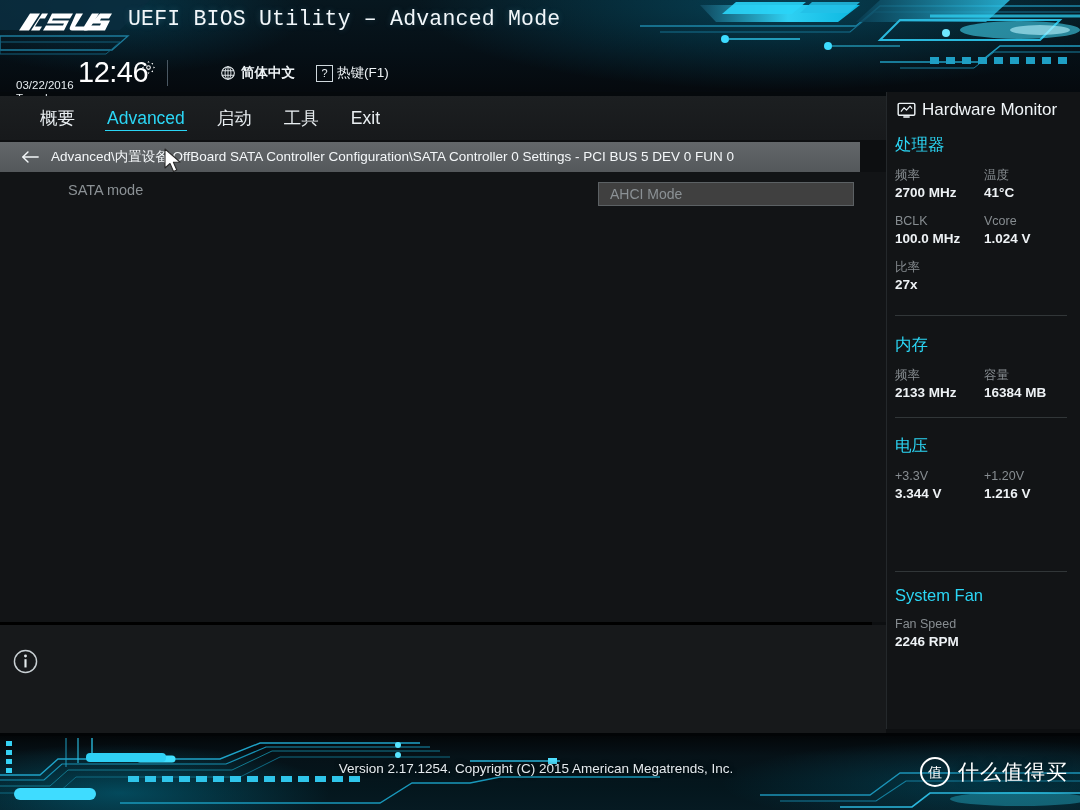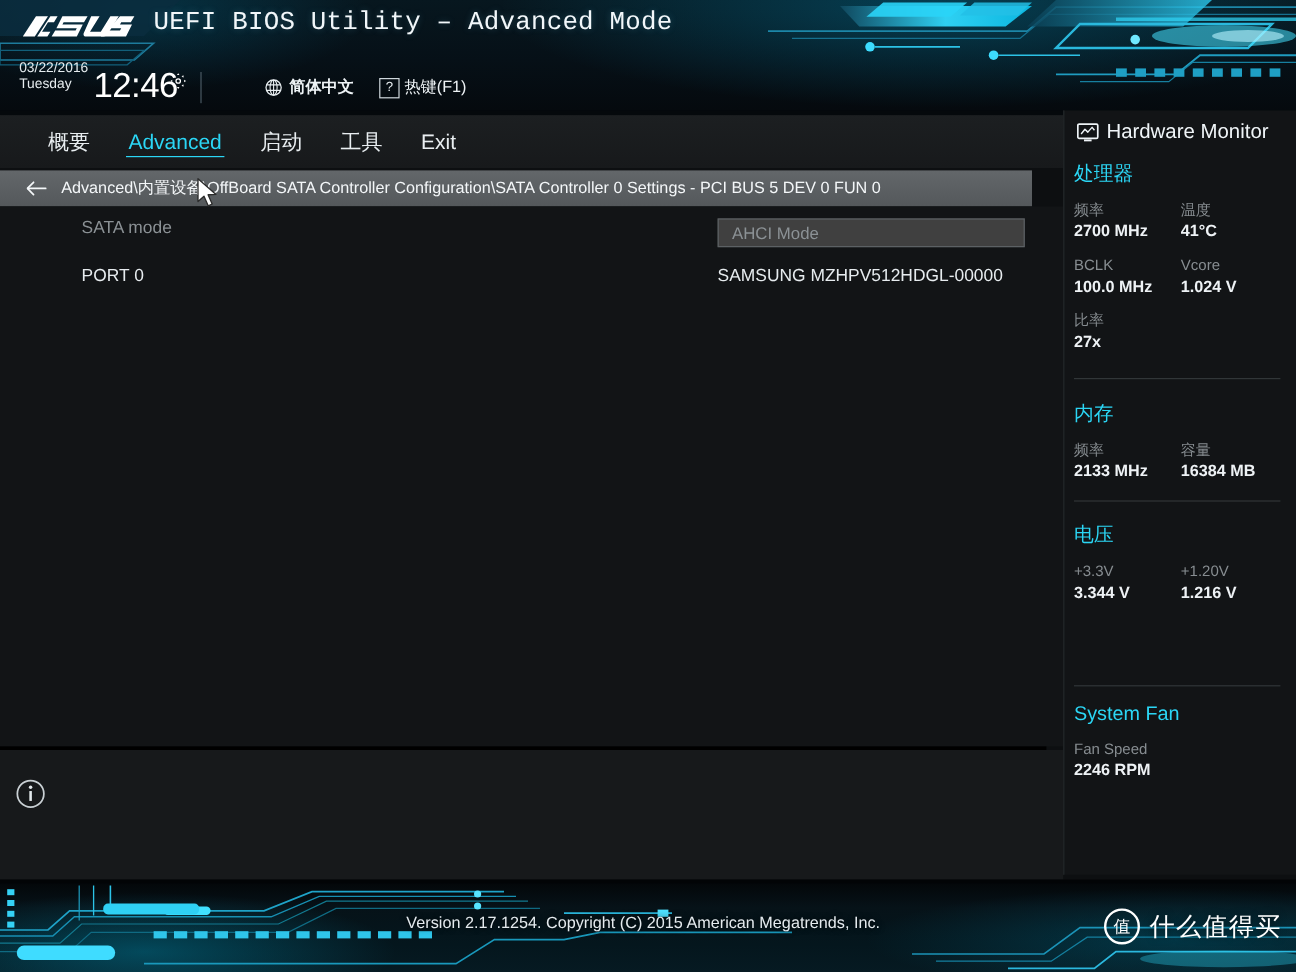--- a/index.html
+++ b/index.html
@@ -39,21 +39,21 @@
   #title-text {
     position: absolute; left: 128px; top: 7px;
     font-size: 21.5px; letter-spacing: 0.2px;
     color: #f2f7fa; font-weight: 400;
     text-shadow: 0 0 6px rgba(120,200,230,0.25);
     font-family: Liberation Mono, monospace;
   }
 
   
   #date-block {
-    position: absolute; left: 16px; top: 51px;
+    position: absolute; left: 16px; top: 79px;
     font-size: 11.5px; line-height: 13px; color: #e6ecef;
   }
   #time-text {
     position: absolute; left: 78px; top: 57px;
     font-size: 29px; line-height: 30px; color: #ffffff; font-weight: 400;
     letter-spacing: -0.5px;
   }
   #gear-icon {
     position: absolute; left: 141px; top: 60px;
     width: 15px; height: 15px;
@@ -336,24 +336,20 @@
     </svg>
     <span>Advanced\内置设备\OffBoard SATA Controller Configuration\SATA Controller 0 Settings - PCI BUS 5 DEV 0 FUN 0</span>
   </div>
 
   <div id="content">
     <div class="row" style="top:10px;">
       <span class="row-label label-dim">SATA mode</span>
       <span class="value-box">
         <span>AHCI Mode</span>
       </span>
-    </div>
-    <div class="row" style="top:50px;">
-      <span class="row-label label-on">PORT 0</span>
-      <span class="row-value value-on">SAMSUNG MZHPV512HDGL-00000</span>
     </div>
   </div>
 
   <div id="content-divider"></div>
 
   <div id="helppane">
     <svg id="info-icon" viewBox="0 0 26 26">
       <circle cx="13" cy="13" r="11.5" fill="none" stroke="#c9d0d4" stroke-width="1.5"></circle>
       <circle cx="13" cy="7.3" r="1.5" fill="#e3e9ec"></circle>
       <rect x="11.9" y="10.6" width="2.2" height="8.6" fill="#e3e9ec"></rect>

